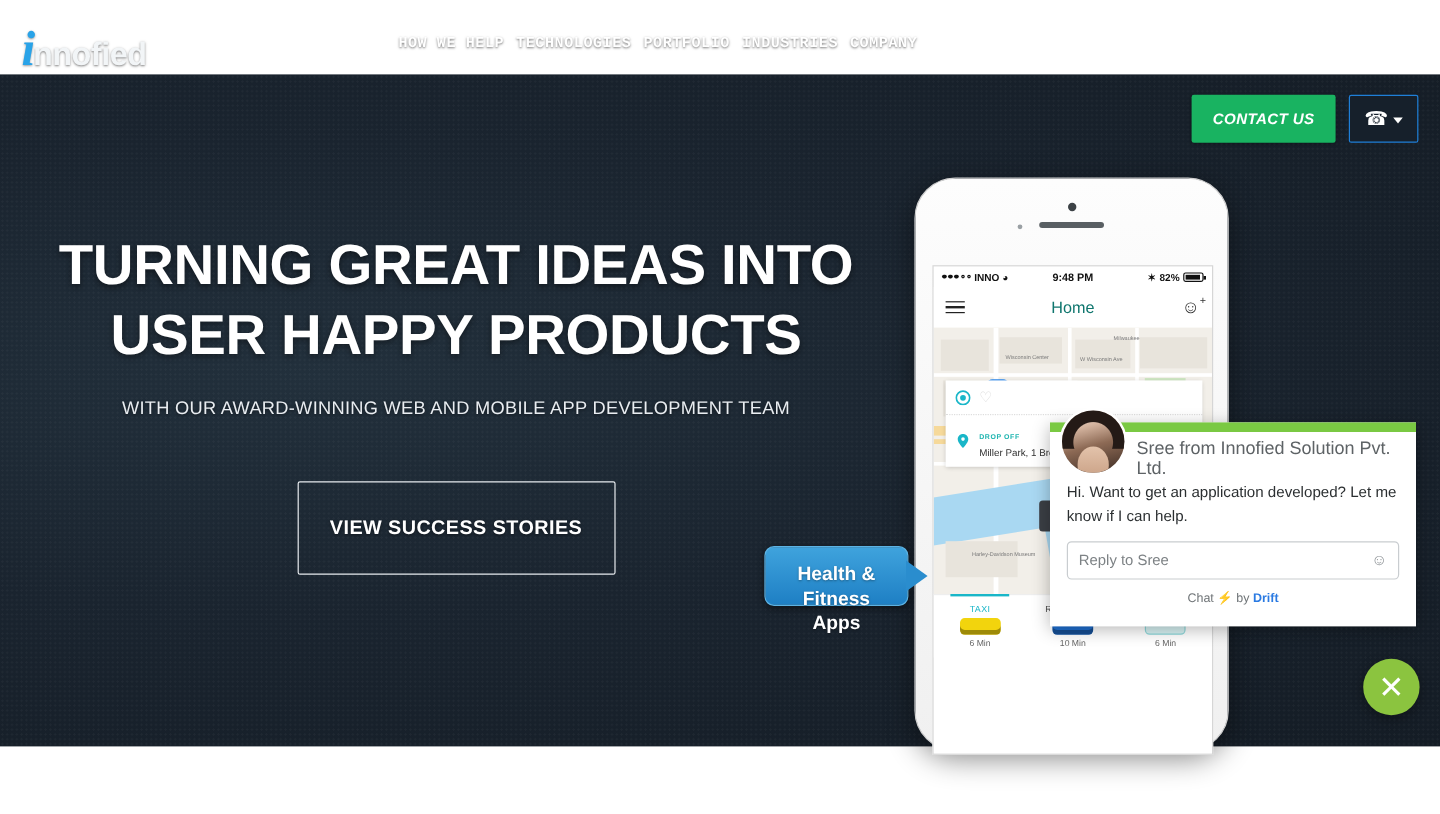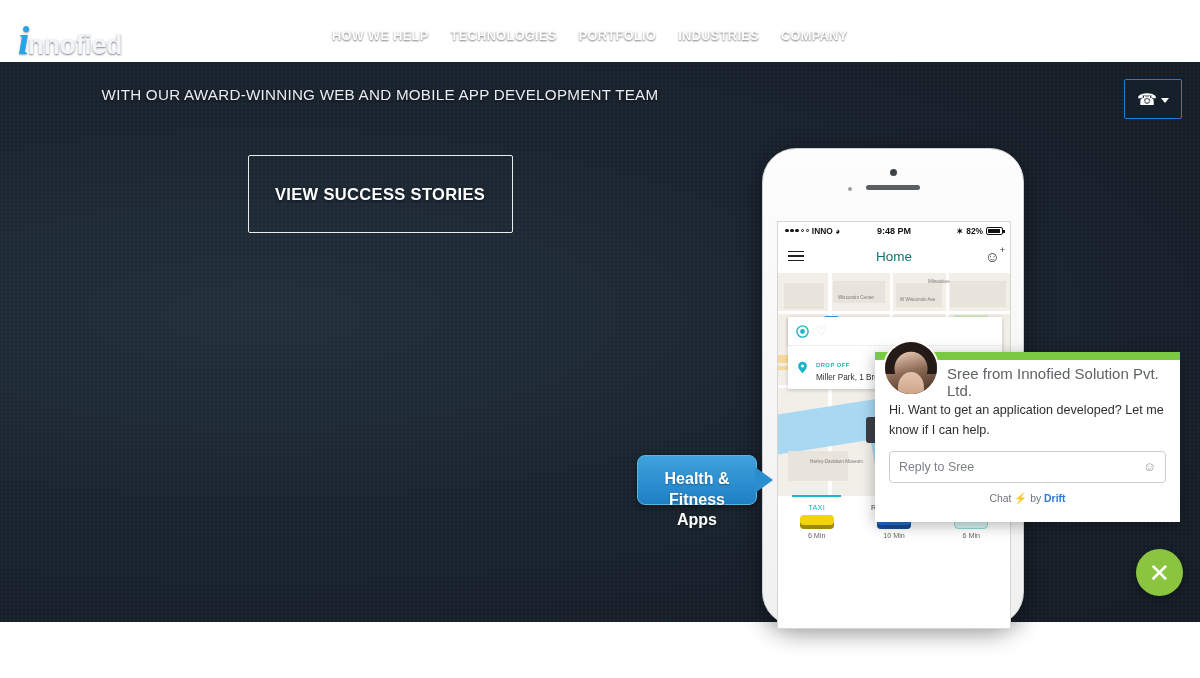--- a/index.html
+++ b/index.html
@@ -32,21 +32,21 @@
     font-family:"Liberation Serif", serif; font-style:italic; font-weight:700;
     font-size:41px; color:#29a3e8; line-height:.92; letter-spacing:-1px;
     text-shadow:0 1px 2px rgba(0,0,0,.4);
   }
   .logo-rest {
     font-size:27px; font-weight:700; color:#f2f5f7; letter-spacing:-.4px;
     line-height:1; margin-left:-1px; margin-bottom:1px;
     text-shadow:0 1px 2px rgba(0,0,0,.5);
   }
 
-  .nav { position:absolute; left:332px; top:29px; display:flex; gap:22px; }
+  .nav { position:absolute; left:332px; top:29px; display:flex; gap:10px;font-family:Liberation Mono, monospace; }
   .nav a {
     color:#ffffff; font-size:12.6px; font-weight:700; letter-spacing:.45px;
     text-decoration:none; white-space:nowrap;
     text-shadow:0 1px 2px rgba(0,0,0,.55);
   }
 
   .contact-btn {
     position:absolute; left:993px; top:79px; width:120px; height:40px;
     background:#19b361; border:none; border-radius:2px;
     color:#fff; font-size:12.6px; font-weight:700; font-style:italic;
@@ -282,28 +282,30 @@
     </div>
 
     <nav class="nav">
       <a href="#">HOW WE HELP</a>
       <a href="#">TECHNOLOGIES</a>
       <a href="#">PORTFOLIO</a>
       <a href="#">INDUSTRIES</a>
       <a href="#">COMPANY</a>
     </nav>
 
+    <button class="contact-btn">CONTACT US</button>
 
     <div class="phone-btn">
       <span class="ic">☎</span>
       <span class="caret"></span>
     </div>
   </div>
 
   <div class="hero-copy">
+    <h1 class="headline">TURNING GREAT IDEAS INTO USER HAPPY PRODUCTS</h1>
     <div class="subhead">WITH OUR AWARD-WINNING WEB AND MOBILE APP DEVELOPMENT TEAM</div>
     <div class="cta-wrap">
       <button class="cta-btn">VIEW SUCCESS STORIES</button>
     </div>
   </div>
 
   <div class="callout">
     <span><span>Health &amp; Fitness</span><br><span>Apps</span></span>
   </div>
 

